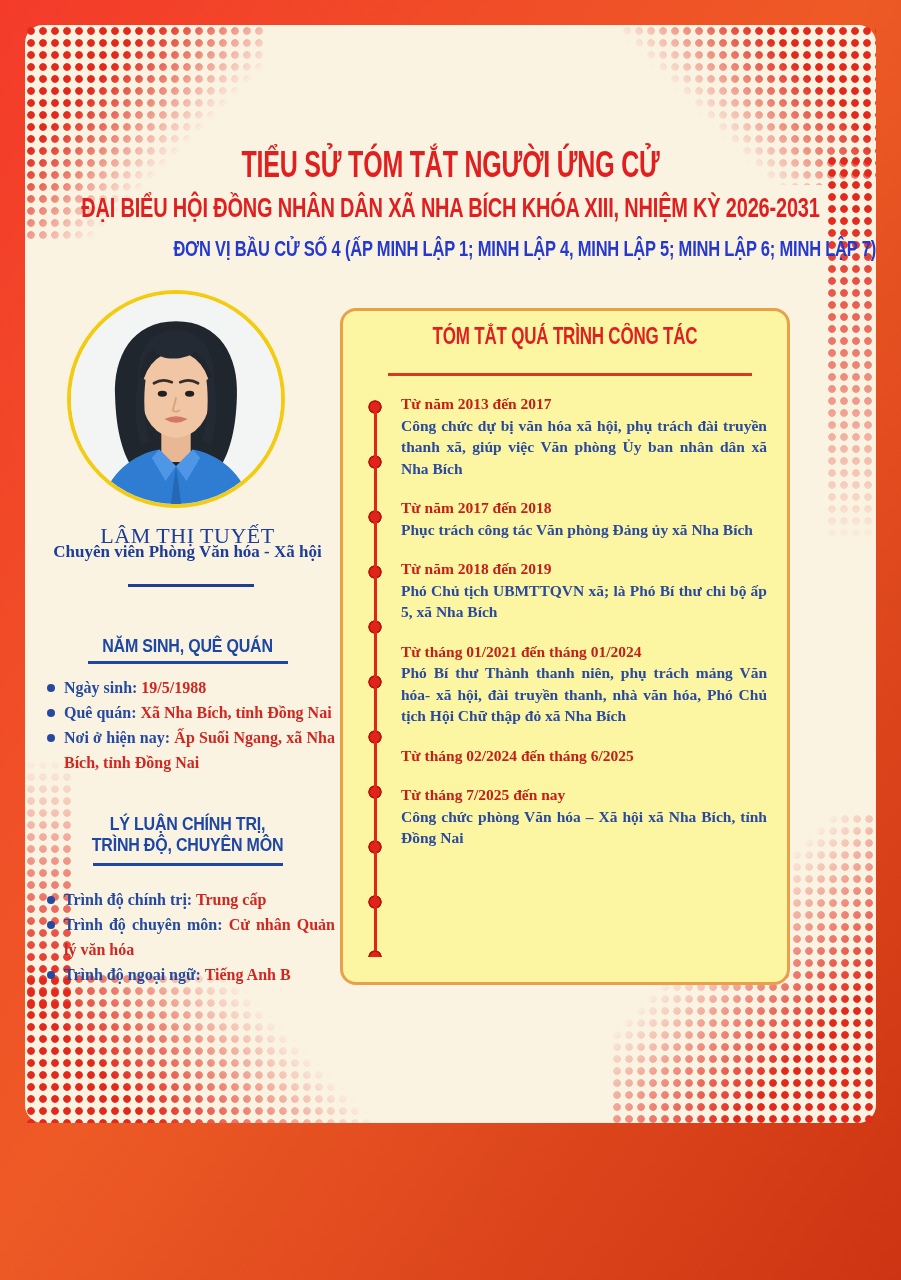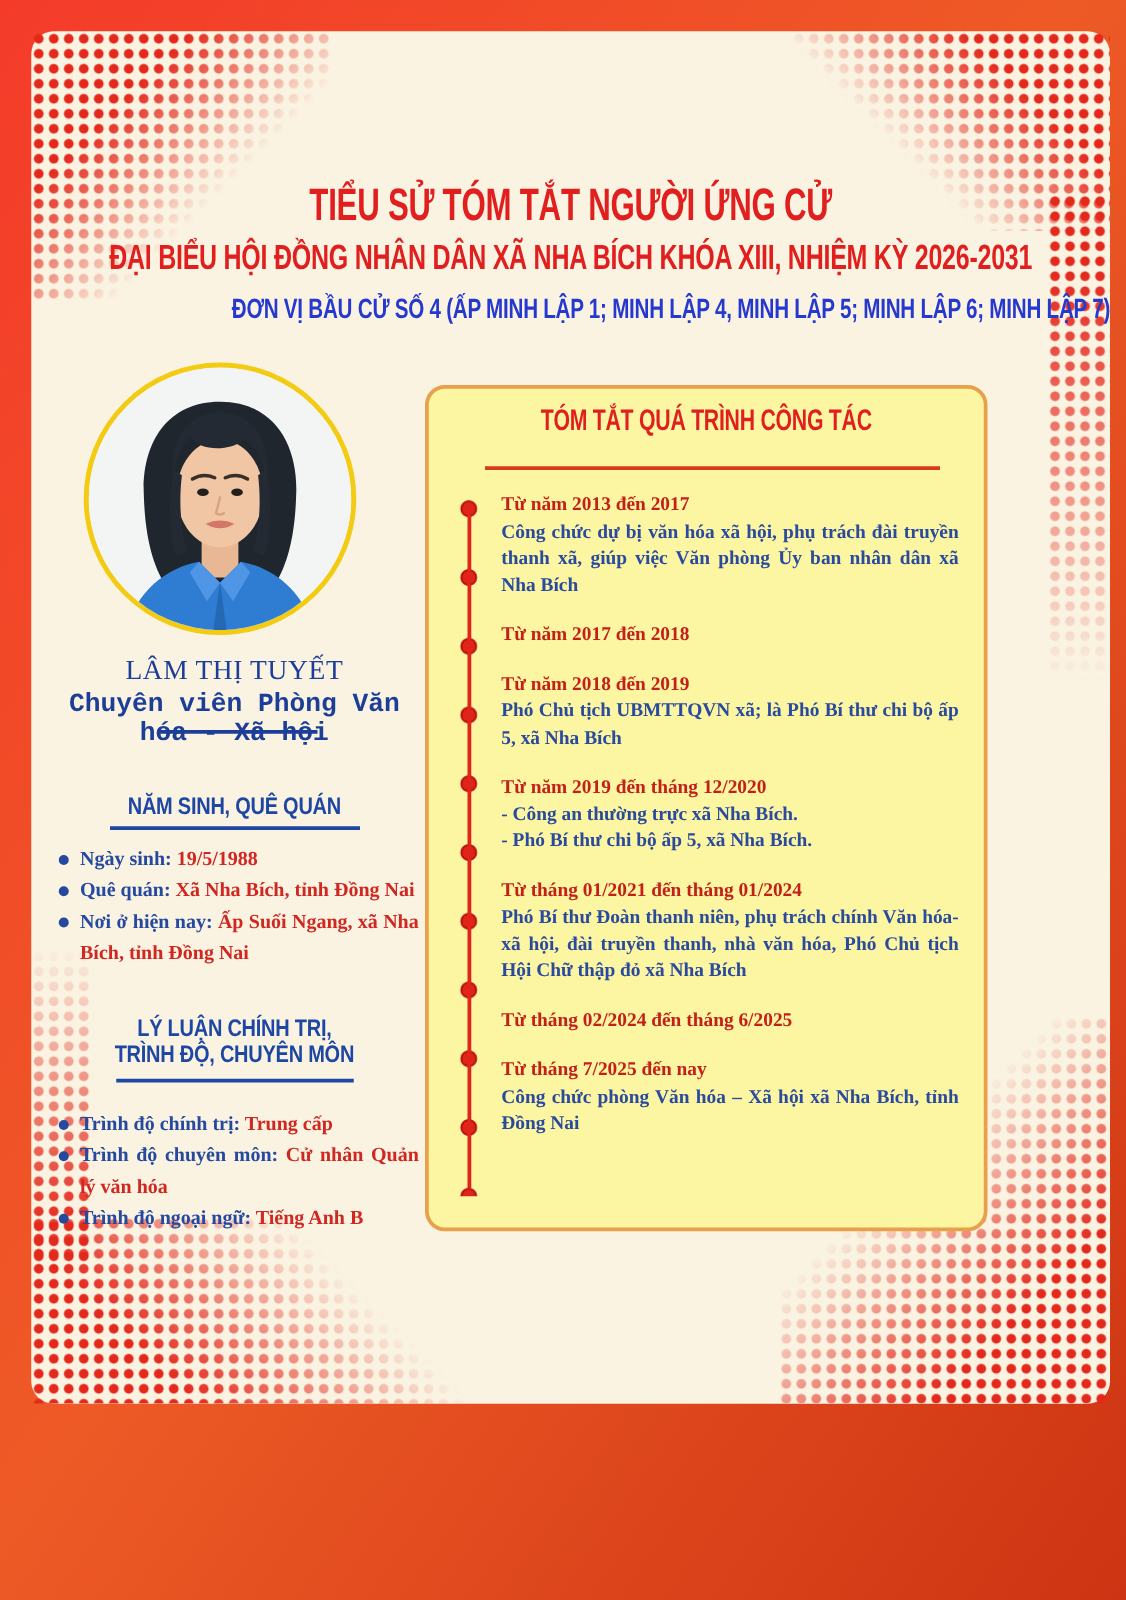--- a/index.html
+++ b/index.html
@@ -6,21 +6,21 @@
   body{background:#888;font-family:"Liberation Serif",serif;}
   .poster{
     position:relative;width:901px;height:1280px;overflow:hidden;margin:0 auto;
     background:linear-gradient(125deg,
       var(--c-frame-red,#f43b2a) 0%,
       var(--c-frame-orange,#ee5a26) 48%,
       var(--c-frame-dark,#cd3413) 100%);
   }
   .paper{
     position:absolute;left:25px;top:25px;width:851px;height:1098px;
-    background:var(--c-cream,#faf3e2);border-radius:18px;padding-left:12px;
+    background:var(--c-cream,#faf3e2);border-radius:18px;
   }
   
   .dots{
     position:absolute;pointer-events:none;z-index:0;
     background-image:radial-gradient(circle,var(--c-halftone-dot,#e3281c) 3.4px,rgba(227,40,28,0) 4.3px);
     background-size:12px 12px;
   }
   .dots.tl{left:0;top:0;width:240px;height:215px;
     -webkit-mask-image:linear-gradient(135deg,#000 28%,transparent 62%);
     mask-image:linear-gradient(135deg,#000 28%,transparent 62%);}
@@ -55,22 +55,22 @@
   
   .photo{
     position:absolute;left:42px;top:265px;width:210px;height:210px;z-index:2;
     border-radius:50%;border:4px solid var(--c-photo-ring,#f2cb12);
     overflow:hidden;background:#f3f5f4;
   }
   .photo svg{display:block;width:100%;height:100%;}
   .left-col{position:absolute;left:15px;top:0;width:295px;z-index:2;text-align:center;}
   .name{position:absolute;left:0;width:100%;top:498px;font-size:22px;font-weight:400;
         color:var(--c-name-blue,#1d3e98);letter-spacing:.5px;}
-  .position{position:absolute;left:0;width:100%;top:528px;font-size:21px;font-weight:700;
-        color:var(--c-name-blue,#1d3e98);font-family:Liberation Mono, monospace;}
+  .position{position:absolute;left:0;width:100%;top:517px;font-size:17px;font-weight:700;
+        color:var(--c-name-blue,#1d3e98);}
   .pos-underline{position:absolute;left:88px;top:559px;width:126px;height:3px;
         background:var(--c-name-blue,#1d3e98);}
   .sec-head{position:absolute;left:0;width:100%;text-align:center;}
   .sec-head .cond{font-size:16px;transform:scaleY(1.2);color:var(--c-section-blue,#1d47a3);line-height:21px;}
   .sec-underline{position:absolute;height:3px;background:var(--c-section-blue,#1d47a3);}
   .h1{top:610px;}
   .u1{left:48px;top:636px;width:200px;}
   .h2{top:788px;}
   .u2{left:53px;top:838px;width:190px;}
   ul.facts{position:absolute;left:0;width:295px;margin:0;padding:0;list-style:none;text-align:left;}
@@ -180,33 +180,29 @@
       </div>
       <div class="panel-underline"></div>
       <div class="rail"></div>
       <div class="entries">
         <div class="entry">
           <div class="period">Từ năm 2013 đến 2017</div>
           <div class="desc">Công chức dự bị văn hóa xã hội, phụ trách đài truyền thanh xã, giúp việc Văn phòng Ủy ban nhân dân xã Nha Bích</div>
         </div>
         <div class="entry">
           <div class="period">Từ năm 2017 đến 2018</div>
+          <div class="desc">Phục trách công tác Văn phòng Đảng ủy xã Nha Bích</div>
         </div>
         <div class="entry">
           <div class="period">Từ năm 2018 đến 2019</div>
           <div class="desc">Phó Chủ tịch UBMTTQVN xã; là Phó Bí thư chi bộ ấp 5, xã Nha Bích</div>
         </div>
         <div class="entry">
-          <div class="period">Từ năm 2019 đến tháng 12/2020</div>
-          <div class="desc">- Công an thường trực xã Nha Bích.
-- Phó Bí thư chi bộ ấp 5, xã Nha Bích.</div>
-        </div>
-        <div class="entry">
           <div class="period">Từ tháng 01/2021 đến tháng 01/2024</div>
-          <div class="desc">Phó Bí thư Đoàn thanh niên, phụ trách chính Văn hóa- xã hội, đài truyền thanh, nhà văn hóa, Phó Chủ tịch Hội Chữ thập đỏ xã Nha Bích</div>
+          <div class="desc">Phó Bí thư Thành thanh niên, phụ trách mảng Văn hóa- xã hội, đài truyền thanh, nhà văn hóa, Phó Chủ tịch Hội Chữ thập đỏ xã Nha Bích</div>
         </div>
         <div class="entry">
           <div class="period">Từ tháng 02/2024 đến tháng 6/2025</div>
         </div>
         <div class="entry">
           <div class="period">Từ tháng 7/2025 đến nay</div>
           <div class="desc">Công chức phòng Văn hóa – Xã hội xã Nha Bích, tỉnh Đồng Nai</div>
         </div>
       </div>
     </div>

